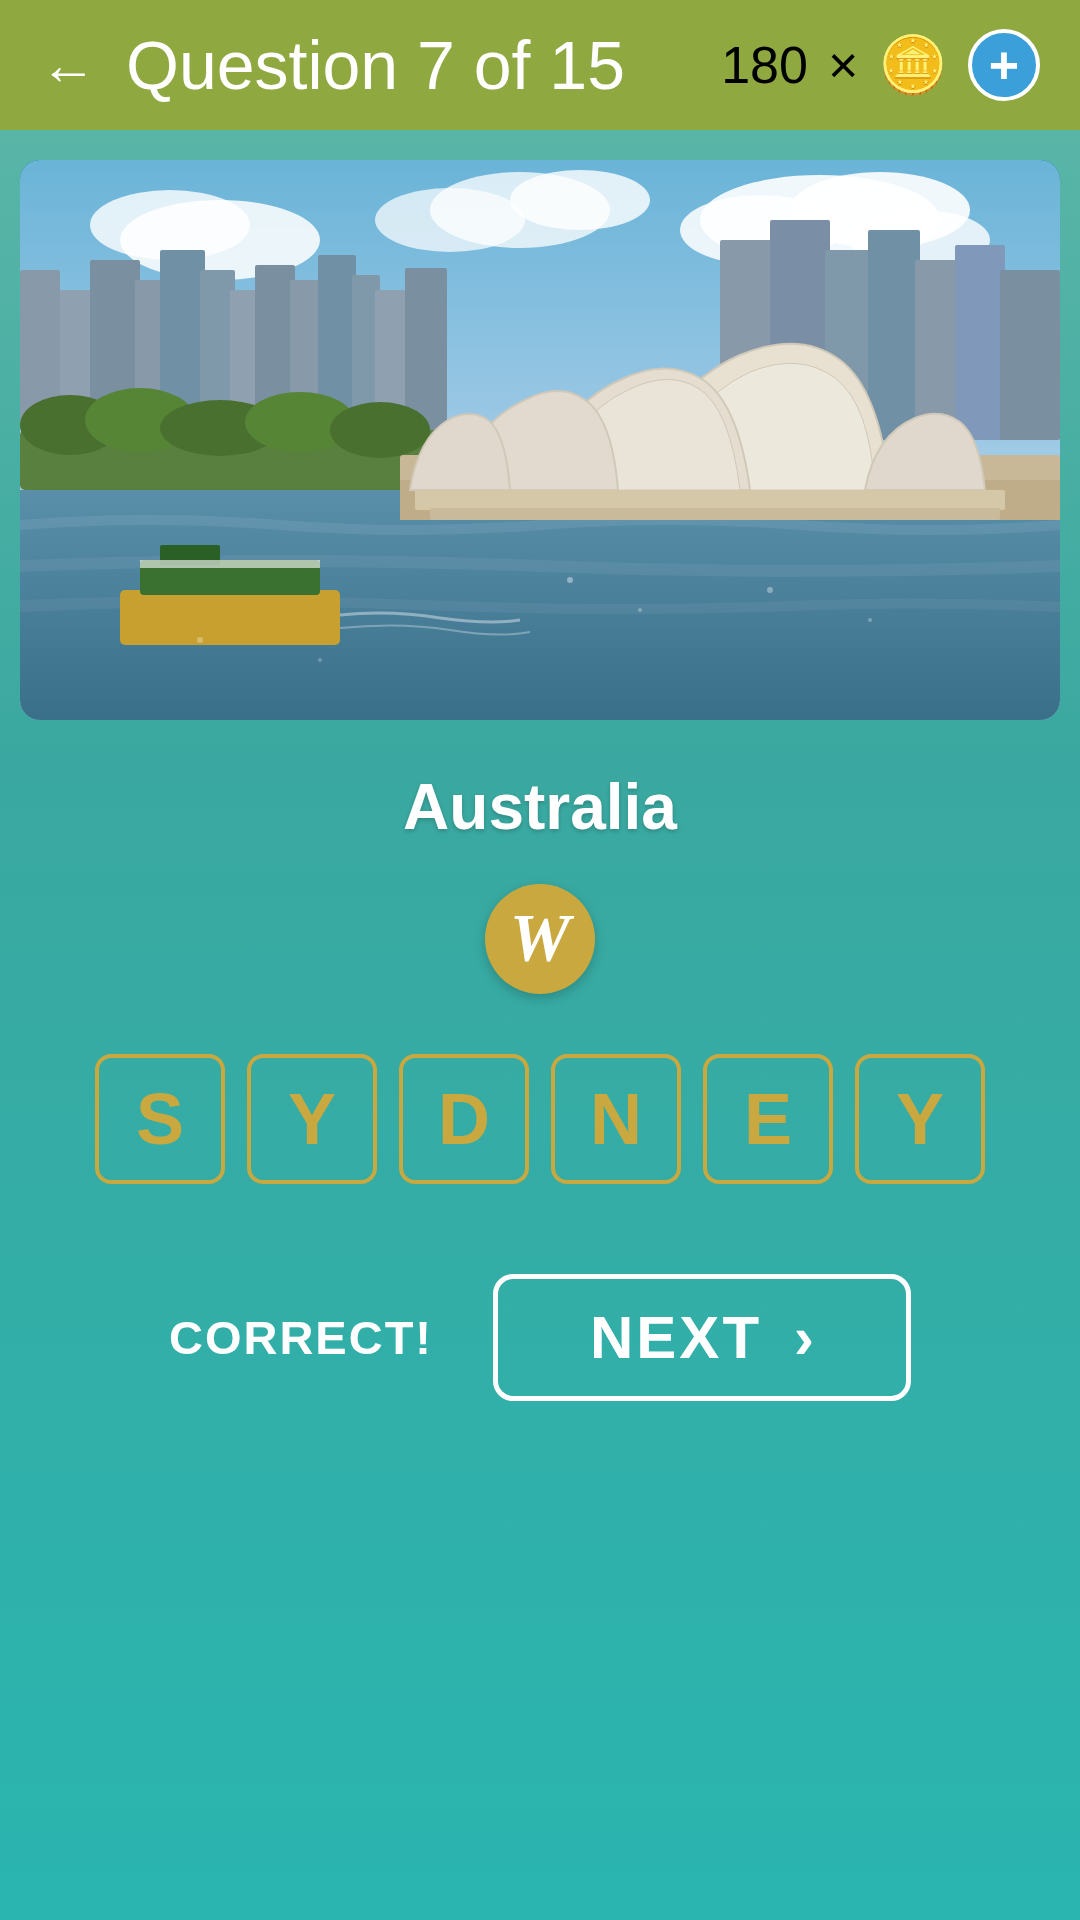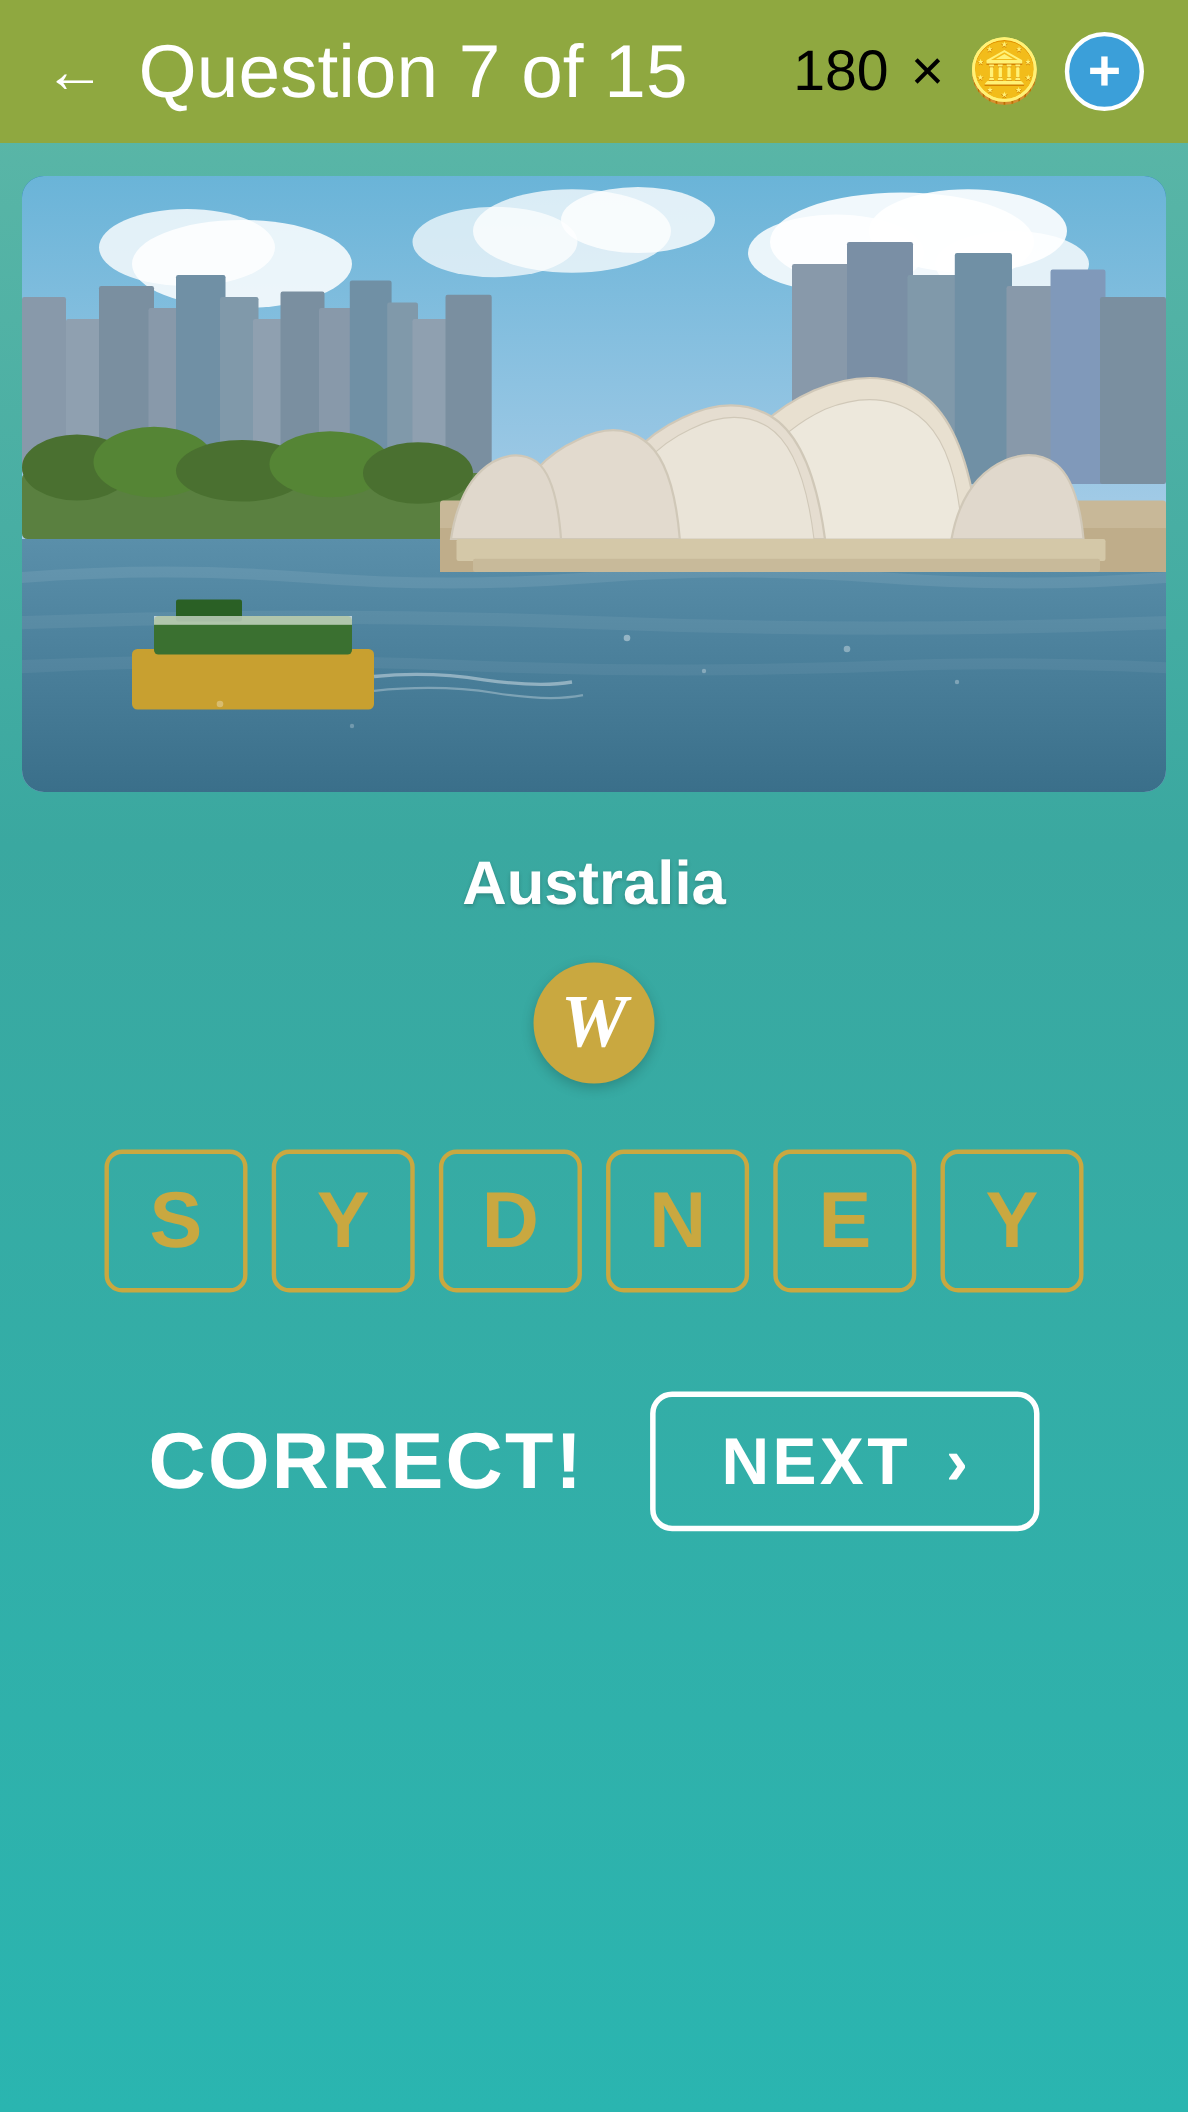--- a/index.html
+++ b/index.html
@@ -88,21 +88,21 @@
     
     .opera-house-scene {
       width: 100%;
       height: 100%;
     }
 
     
     .country-label {
       text-align: center;
       color: white;
-      font-size: 56px;
+      font-size: 64px;
       font-weight: 700;
       margin-top: 50px;
       text-shadow: 0 2px 4px rgba(0,0,0,0.2);
     }
 
     
     .wiki-container {
       display: flex;
       justify-content: center;
       margin-top: 40px;
@@ -162,30 +162,30 @@
       display: flex;
       align-items: center;
       justify-content: center;
       gap: 60px;
       margin-top: 90px;
       padding: 0 40px;
     }
 
     .correct-label {
       color: white;
-      font-size: 72px;
+      font-size: 47px;
       font-weight: 900;
       letter-spacing: 2px;
     }
 
     .next-button {
       background: transparent;
       border: 5px solid white;
       border-radius: 20px;
-      padding: 24px 60px;
+      padding: 24px 92px;
       display: flex;
       align-items: center;
       gap: 32px;
       cursor: pointer;
     }
 
     .next-text {
       color: white;
       font-size: 60px;
       font-weight: 700;

